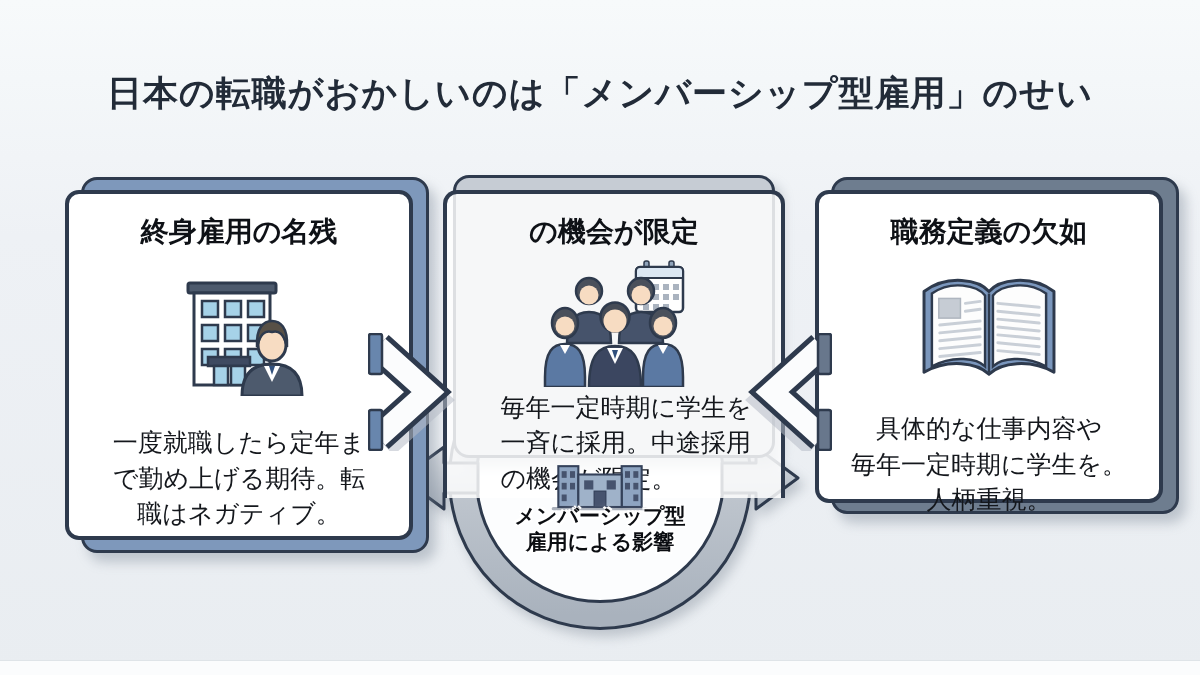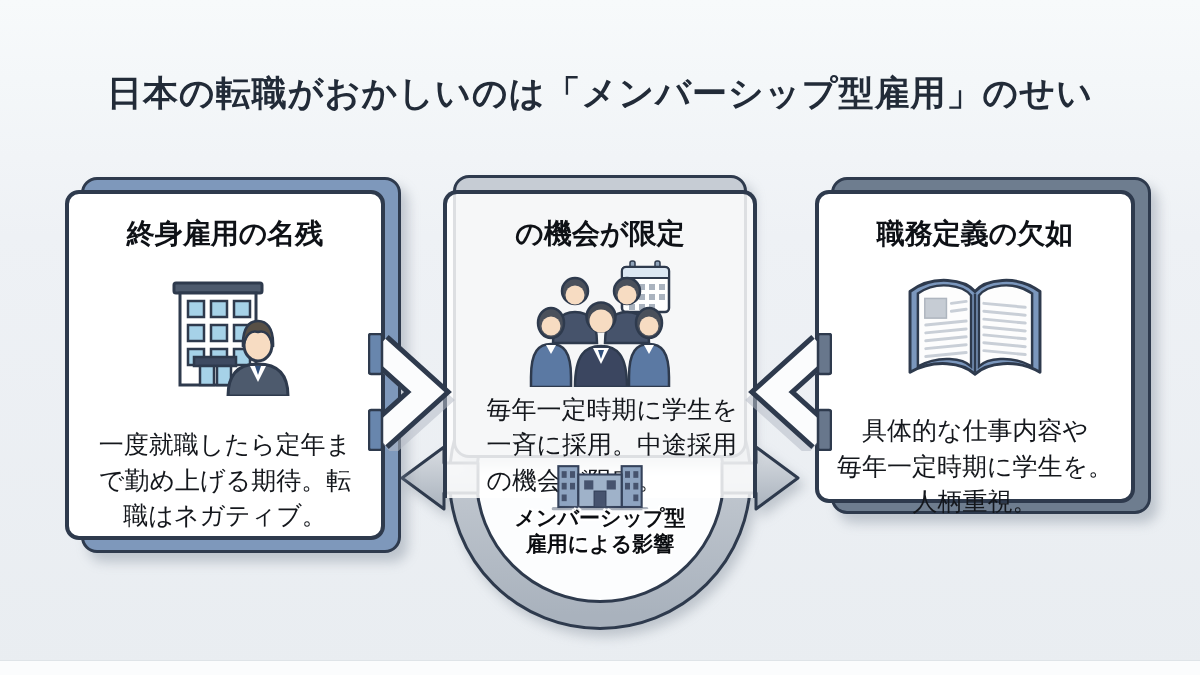--- a/index.html
+++ b/index.html
@@ -1,25 +1,25 @@
 <!DOCTYPE html>
 <html><head>
 <meta charset="utf-8">
 <style>
   html,body{margin:0;padding:0;background:#dfe3e8;}
   .stage{
     position:relative;width:1200px;height:675px;overflow:hidden;
-    font-family:Liberation Sans, sans-serif;
+    font-family:Liberation Mono, monospace;
     background:linear-gradient(180deg,#f7fafb 0%,#eef1f5 35%,#e9edf1 100%);
   }
   .main-title{
     position:absolute;top:70px;left:0;right:0;text-align:center;
     font-size:35px;font-weight:700;color:#222b38;letter-spacing:1px;
   }
-  .card{position:absolute;z-index:3;}
+  .card{position:absolute;z-index:3;padding-left:28px;}
   .card-back{
     position:absolute;border:3px solid #2e3a4d;border-radius:16px;
     box-shadow:7px 9px 12px rgba(120,132,148,.40);
   }
   .card-front{
     position:absolute;inset:0;background:#ffffff;border:4px solid #2e3a4d;border-radius:14px;
     display:flex;flex-direction:column;align-items:center;
   }
   .card1{left:65px;top:190px;width:320px;height:350px;}
   .card1 .card-back{left:16px;top:-13px;right:-16px;bottom:-13px;background:#7e98bb;}

